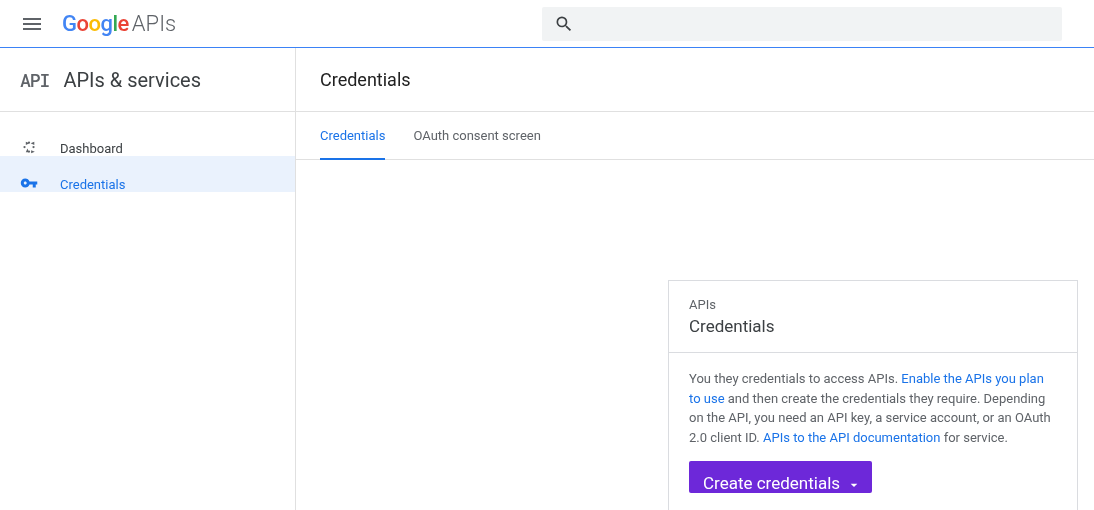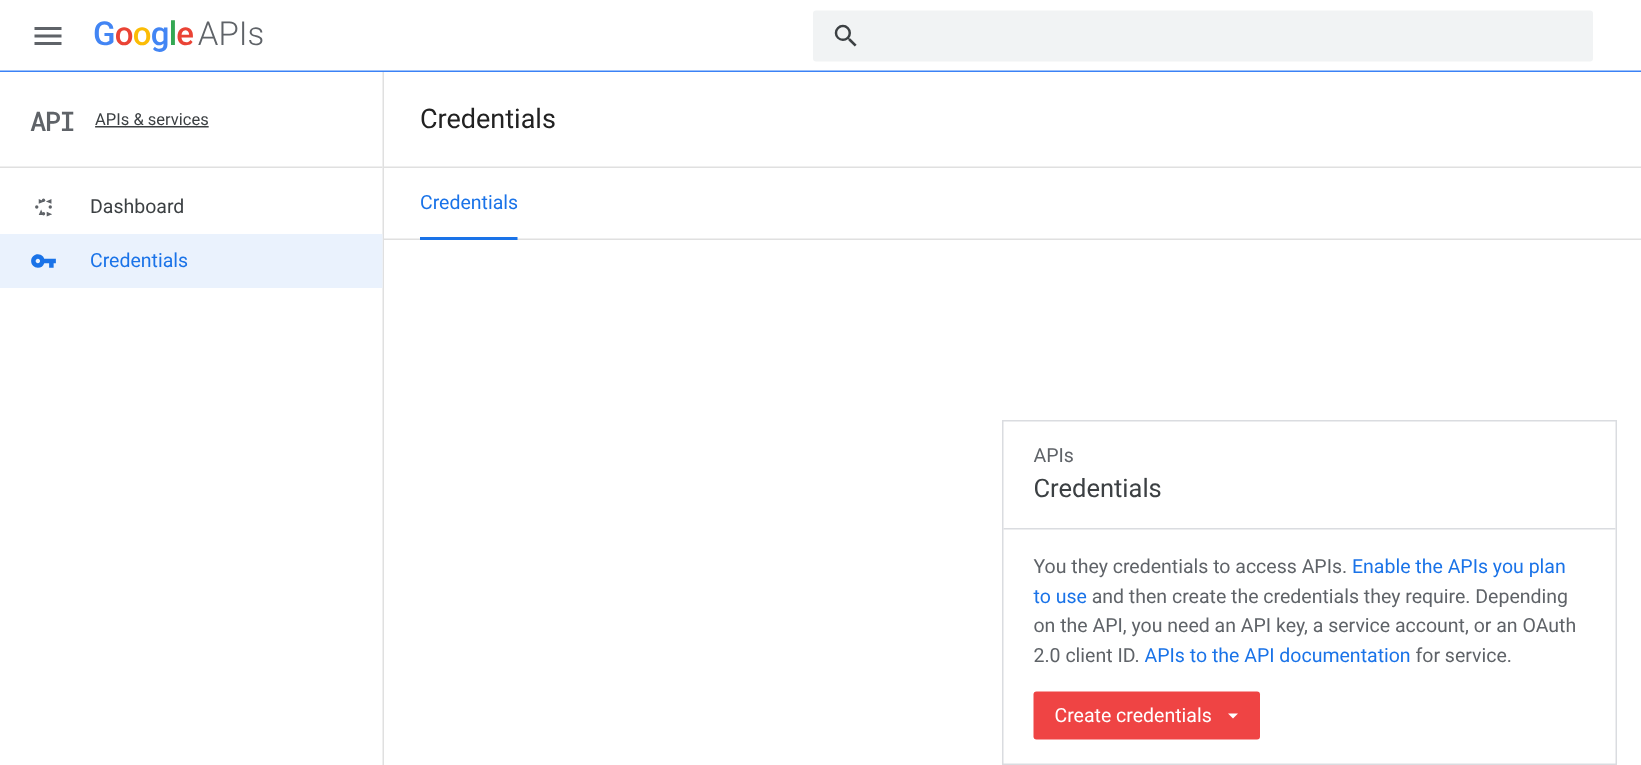--- a/index.html
+++ b/index.html
@@ -90,51 +90,50 @@
       width: 20px;
       height: 20px;
       fill: #3c4043;
     }
     
     .body {
       display: flex;
       height: calc(510px - 48px);
     }
     .sidebar {
-      width: 256px;
+      width: 296px;
       border-right: 1px solid #e0e0e0;
       background: #fff;
     }
     .sidebar-header {
       display: flex;
       align-items: center;
       height: 64px;
       border-bottom: 1px solid #e0e0e0;
       padding: 0 20px;
       gap: 14px;
     }
     .api-label {
       font-family: 'Roboto Mono', monospace;
       font-size: 18px;
       color: #5f6368;
       font-weight: 500;
       letter-spacing: -1px;
     }
     .sidebar-title {
-      font-size: 11px;
+      font-size: 20px;
       color: #3c4043;
       font-weight: 400;
-      text-decoration: underline;
     }
     .nav {
       padding-top: 8px;
     }
     .nav-item {
       display: flex;
-      align-items: center;
+      align-items: flex-end;
       height: 36px;
       padding: 0 20px;
       gap: 22px;
       font-size: 13px;
       color: #3c4043;
       cursor: pointer;
     }
     .nav-item svg {
       width: 18px;
       height: 18px;
@@ -212,28 +211,28 @@
       color: #5f6368;
       line-height: 1.5;
     }
     .card-body a {
       color: #1a73e8;
       text-decoration: none;
       cursor: pointer;
     }
     .create-btn {
       margin-top: 14px;
-      background: #ef4444;
+      background: #6d28d9;
       color: #fff;
       border: none;
       height: 32px;
       padding: 0 10px 0 14px;
-      font-size: 13px;
+      font-size: 17px;
       display: inline-flex;
-      align-items: center;
+      align-items: flex-end;
       gap: 6px;
       cursor: pointer;
       border-radius: 2px;
     }
     .create-btn svg {
       width: 16px;
       height: 16px;
       fill: #fff;
     }
   </style>
@@ -287,20 +286,23 @@
   </div>
 
   <div class="main">
     <div class="page-header">
       <span class="page-title">Credentials</span>
     </div>
     <div class="tabs">
       <div class="tab active">
           <span>Credentials</span>
         </div>
+      <div class="tab">
+          <span>OAuth consent screen</span>
+        </div>
     </div>
 
     <div class="card">
       <div class="card-header">
         <div class="card-supertitle">APIs</div>
         <div class="card-title">Credentials</div>
       </div>
       <div class="card-body">
         <span>You they credentials to access APIs. </span><a>Enable the APIs you plan to use</a><span> and then create the credentials they require. Depending on the API, you need an API key, a service account, or an OAuth 2.0 client ID. </span><a>APIs to the API documentation</a><span> for service.</span>
         <div>

